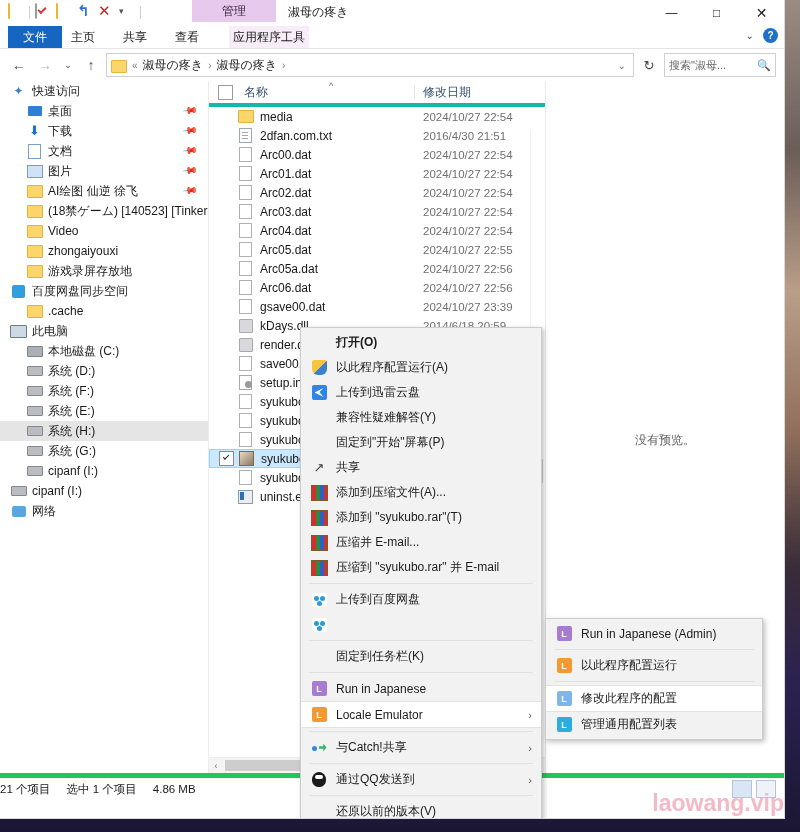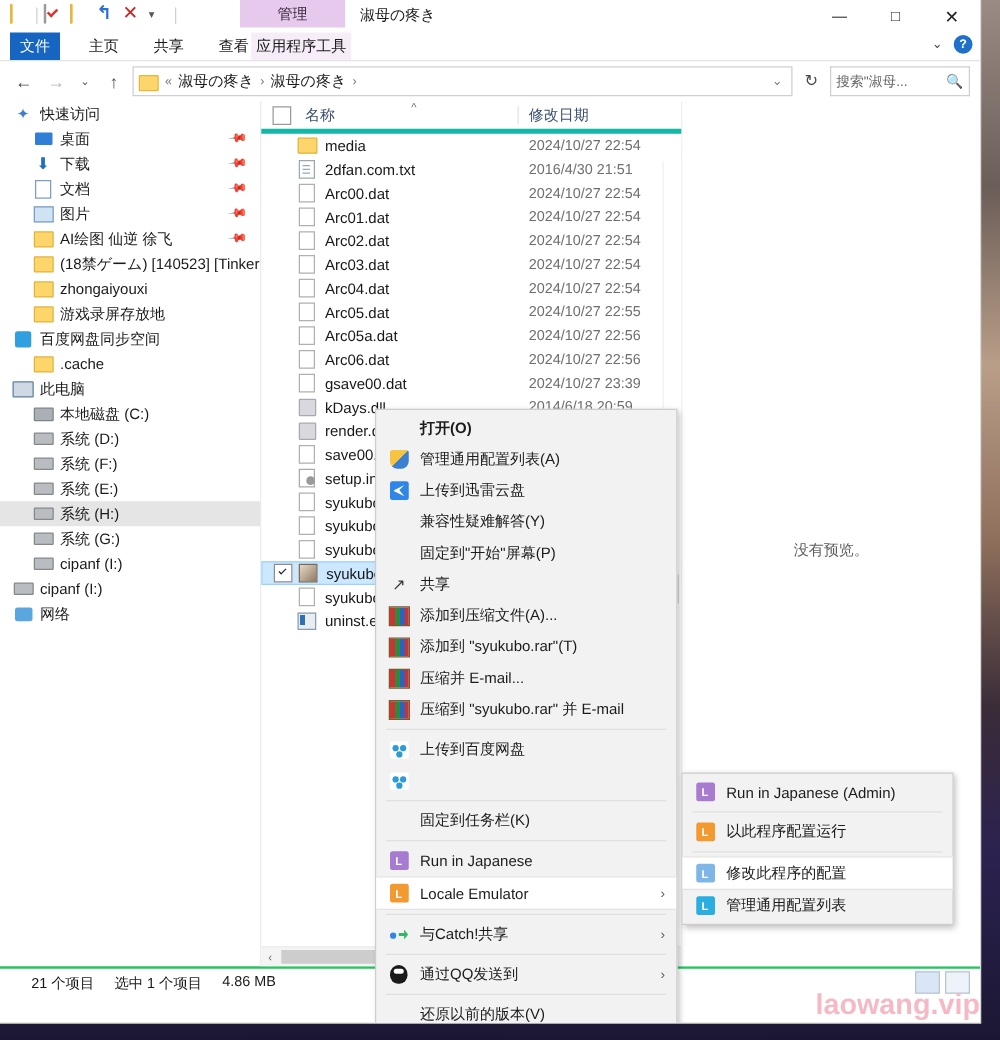--- a/index.html
+++ b/index.html
@@ -45,25 +45,25 @@
     display:flex;align-items:center;justify-content:center;
   }
   .wintitle{position:absolute;left:288px;top:4px;font-size:12px;color:#1a1a1a;}
   .wbtns{position:absolute;right:0;top:0;display:flex;}
   .wbtn{width:45px;height:26px;display:flex;align-items:center;justify-content:center;color:#222;font-size:12px;}
   .wbtn.close{font-size:14px;}
 
   
   .tabbar{height:22px;position:relative;background:#ffffff;border-bottom:1px solid #e4e4e4;}
   .tab{position:absolute;top:0;height:22px;display:flex;align-items:center;justify-content:center;font-size:12px;color:#1a1a1a;}
-  .tab.file{left:8px;width:40px;background:#1665c0;color:#fff;}
+  .tab.file{left:8px;width:54px;background:#1665c0;color:#fff;}
   .tab.t1{left:60px;width:46px;}
   .tab.t2{left:112px;width:46px;}
   .tab.t3{left:164px;width:46px;}
-  .tab.t4{left:201px;width:80px;background:#f6edf8;}
+  .tab.t4{left:229px;width:80px;background:#f6edf8;}
   .helpgrp{position:absolute;right:6px;top:2px;display:flex;align-items:center;gap:9px;}
   .chev{color:#444;font-size:10px;}
   .help{width:15px;height:15px;border-radius:50%;background:#1e70c8;color:#fff;font-size:10px;font-weight:bold;
         display:flex;align-items:center;justify-content:center;}
 
   
   .addrrow{height:32px;display:flex;align-items:center;padding:0 8px;gap:4px;background:#fff;}
   .nav{width:22px;height:22px;display:flex;align-items:center;justify-content:center;font-size:14px;color:#4a4a4a;}
   .nav.dim{color:#b8b8b8;}
   .nav.sm{width:16px;font-size:9px;}
@@ -130,22 +130,22 @@
   .vthumb{position:absolute;left:2px;width:10px;height:24px;background:#cdcdcd;border-radius:1px;}
   .hscroll{height:15px;background:#f4f4f4;display:flex;align-items:center;position:relative;border-top:1px solid #ececec;}
   .harrow{width:14px;text-align:center;color:#6a6a6a;font-size:9px;}
   .hthumb{position:absolute;left:16px;width:92px;height:11px;background:#cdcdcd;}
 
   
   .preview{flex:1;position:relative;background:#fff;}
   .preview .ptxt{position:absolute;left:0;right:0;top:351px;text-align:center;font-size:12px;color:#5d5d5d;}
 
   
-  .statusbar{height:22px;display:flex;align-items:center;gap:16px;padding-left:25px;font-size:11.5px;color:#1a1a1a;
-             border-top:2px solid #22c55e;background:#fff;}
+  .statusbar{height:22px;display:flex;align-items:center;gap:16px;padding-left:0;font-size:11.5px;color:#1a1a1a;
+             border-top:5px solid #22c55e;background:#fff;}
   .viewbtns{margin-left:auto;display:flex;gap:4px;padding-right:8px;}
   .vb{width:18px;height:16px;border:1px solid #b8c4d2;background:#eef3f9;}
   .vb.act{background:#d9e6f5;}
 
   
   .menu{position:absolute;background:#f2f2f2;border:1px solid #cdcdcd;box-shadow:2px 2px 5px rgba(0,0,0,.25);
         font-size:12px;color:#1b1b1b;padding:2px 0;}
   #ctxmenu{left:300px;top:327px;width:240px;}
   #submenu{left:545px;top:618px;width:216px;}
   .mi{height:25px;display:flex;align-items:center;padding-left:8px;position:relative;white-space:nowrap;}
@@ -295,20 +295,26 @@
           <div class="treeitem lvl2">
             <span class="ico">
               <span class="fold"></span>
             </span>
             <span class="lbl">(18禁ゲーム) [140523] [TinkerBe</span>
           </div>
           <div class="treeitem lvl2">
             <span class="ico">
               <span class="fold"></span>
             </span>
+            <span class="lbl">Video</span>
+          </div>
+          <div class="treeitem lvl2">
+            <span class="ico">
+              <span class="fold"></span>
+            </span>
             <span class="lbl">zhongaiyouxi</span>
           </div>
           <div class="treeitem lvl2">
             <span class="ico">
               <span class="fold"></span>
             </span>
             <span class="lbl">游戏录屏存放地</span>
           </div>
           <div class="treeitem lvl1">
             <span class="ico">
@@ -591,21 +597,21 @@
 
   <div class="menu" id="ctxmenu">
       <div class="mi bold">
         <span class="mico"></span>
         <span class="mtxt">打开(O)</span>
       </div>
       <div class="mi">
         <span class="mico">
           <span class="shield"></span>
         </span>
-        <span class="mtxt">管理通用配置列表(A)</span>
+        <span class="mtxt">以此程序配置运行(A)</span>
       </div>
       <div class="mi">
         <span class="mico">
           <span class="thunder"></span>
         </span>
         <span class="mtxt">上传到迅雷云盘</span>
       </div>
       <div class="mi">
         <span class="mico"></span>
         <span class="mtxt">兼容性疑难解答(Y)</span>

